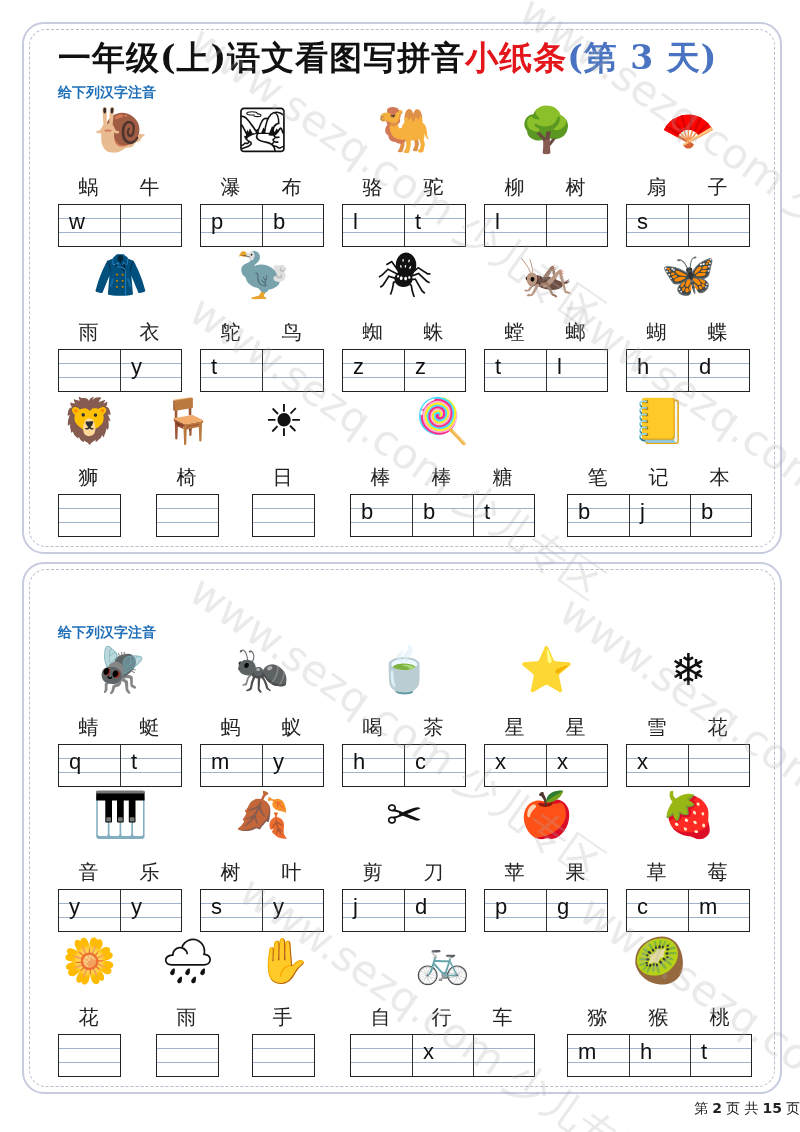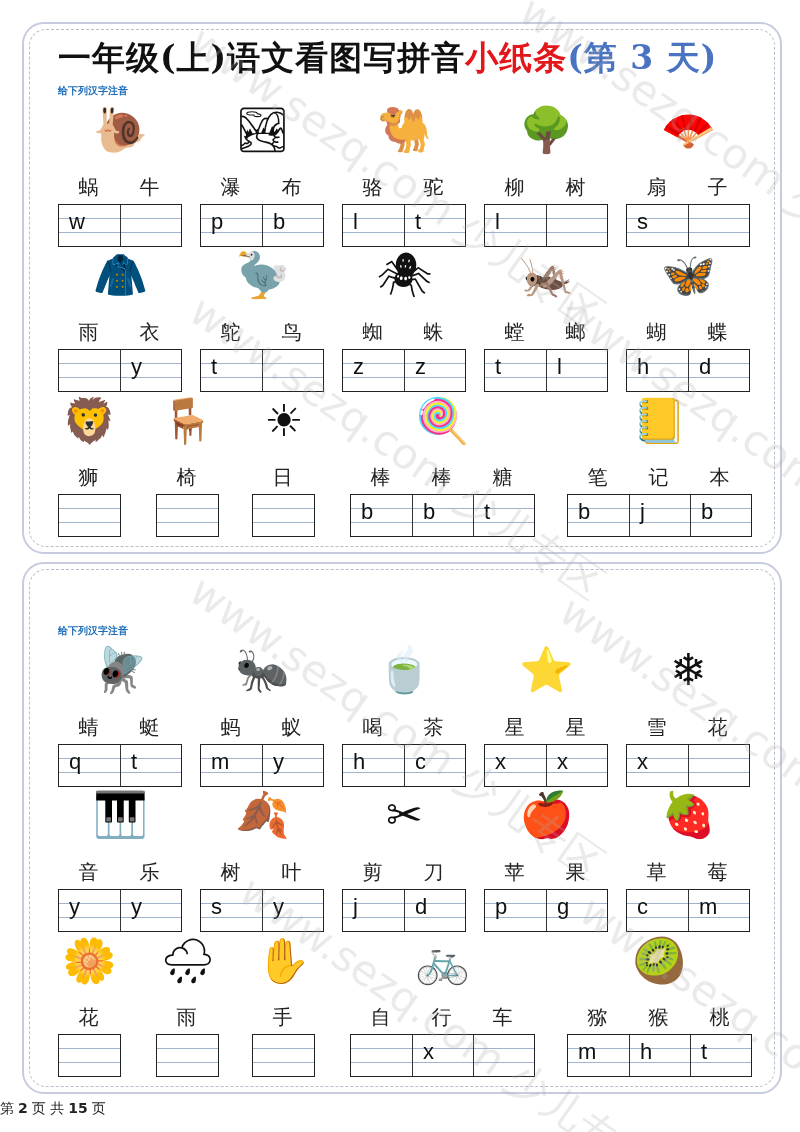--- a/index.html
+++ b/index.html
@@ -21,21 +21,21 @@
     position: absolute; left: 34px; top: 12px;
     font-size: 33px; font-weight: bold; letter-spacing: 1px; white-space: nowrap;
     font-family: "DejaVu Serif", "Liberation Serif", serif;
   }
   .title .t-black { color: #111; }
   .title .t-red { color: #e3161c; }
   .title .t-blue { color: #4a74c2; }
 
   .instr {
     position: absolute; left: 34px; top: 60px;
-    font-size: 10px; font-weight: bold; color: #1f6fb8;
+    font-size: 14px; font-weight: bold; color: #1f6fb8;
     font-family: Liberation Sans, sans-serif;
   }
 
   .item { position: absolute; }
   .pic {
     position: absolute; display: flex; align-items: center; justify-content: center;
     font-size: 44px; line-height: 1;
     font-family: "DejaVu Sans", sans-serif;
   }
   .hanzi-row { position: absolute; display: flex; }
@@ -61,21 +61,21 @@
     font-family: "Liberation Sans", "DejaVu Sans", sans-serif;
   }
 
   .watermark {
     position: absolute; font-size: 42px; color: rgba(170,170,170,0.25);
     transform: rotate(35deg); white-space: nowrap; pointer-events: none;
     font-family: "DejaVu Sans", sans-serif;
   }
 
   .footer {
-    position: absolute; top: 1100px; left: 0; width: 800px; text-align: left;
+    position: absolute; top: 1100px; left: 0; width: 800px; text-align: right;
     font-size: 14px; color: #222;
     font-family: "DejaVu Serif", "Liberation Serif", serif;
   }
   .footer b { font-family: "DejaVu Sans", sans-serif; font-weight: bold; margin: 0 4px; }
 </style>
 </head>
 <body>
 
 <div class="card card-1">
   <div class="title">

